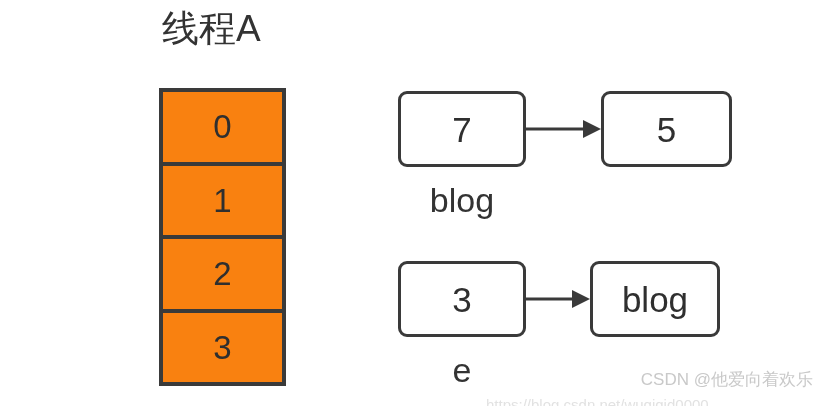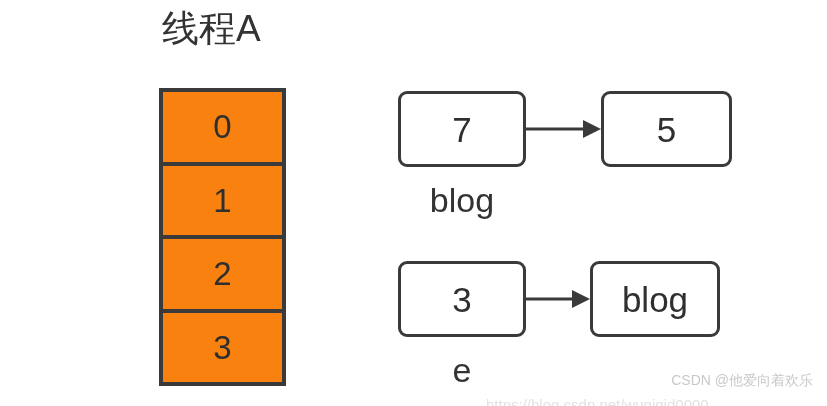--- a/index.html
+++ b/index.html
@@ -126,21 +126,21 @@
     white-space: nowrap;
   }
   #label-next { left: 398px; top: 180px; }
   #label-e    { left: 398px; top: 350px; }
 
   
   #watermark {
     position: absolute;
     right: 14px;
     top: 370px;
-    font-size: 14px;
+    font-size: 17px;
     line-height: 20px;
     color: #c9c9c9;
     white-space: nowrap;
     text-align: right;
   }
   #watermark-url {
     position: absolute;
     left: 486px;
     top: 396px;
     font-size: 15px;

